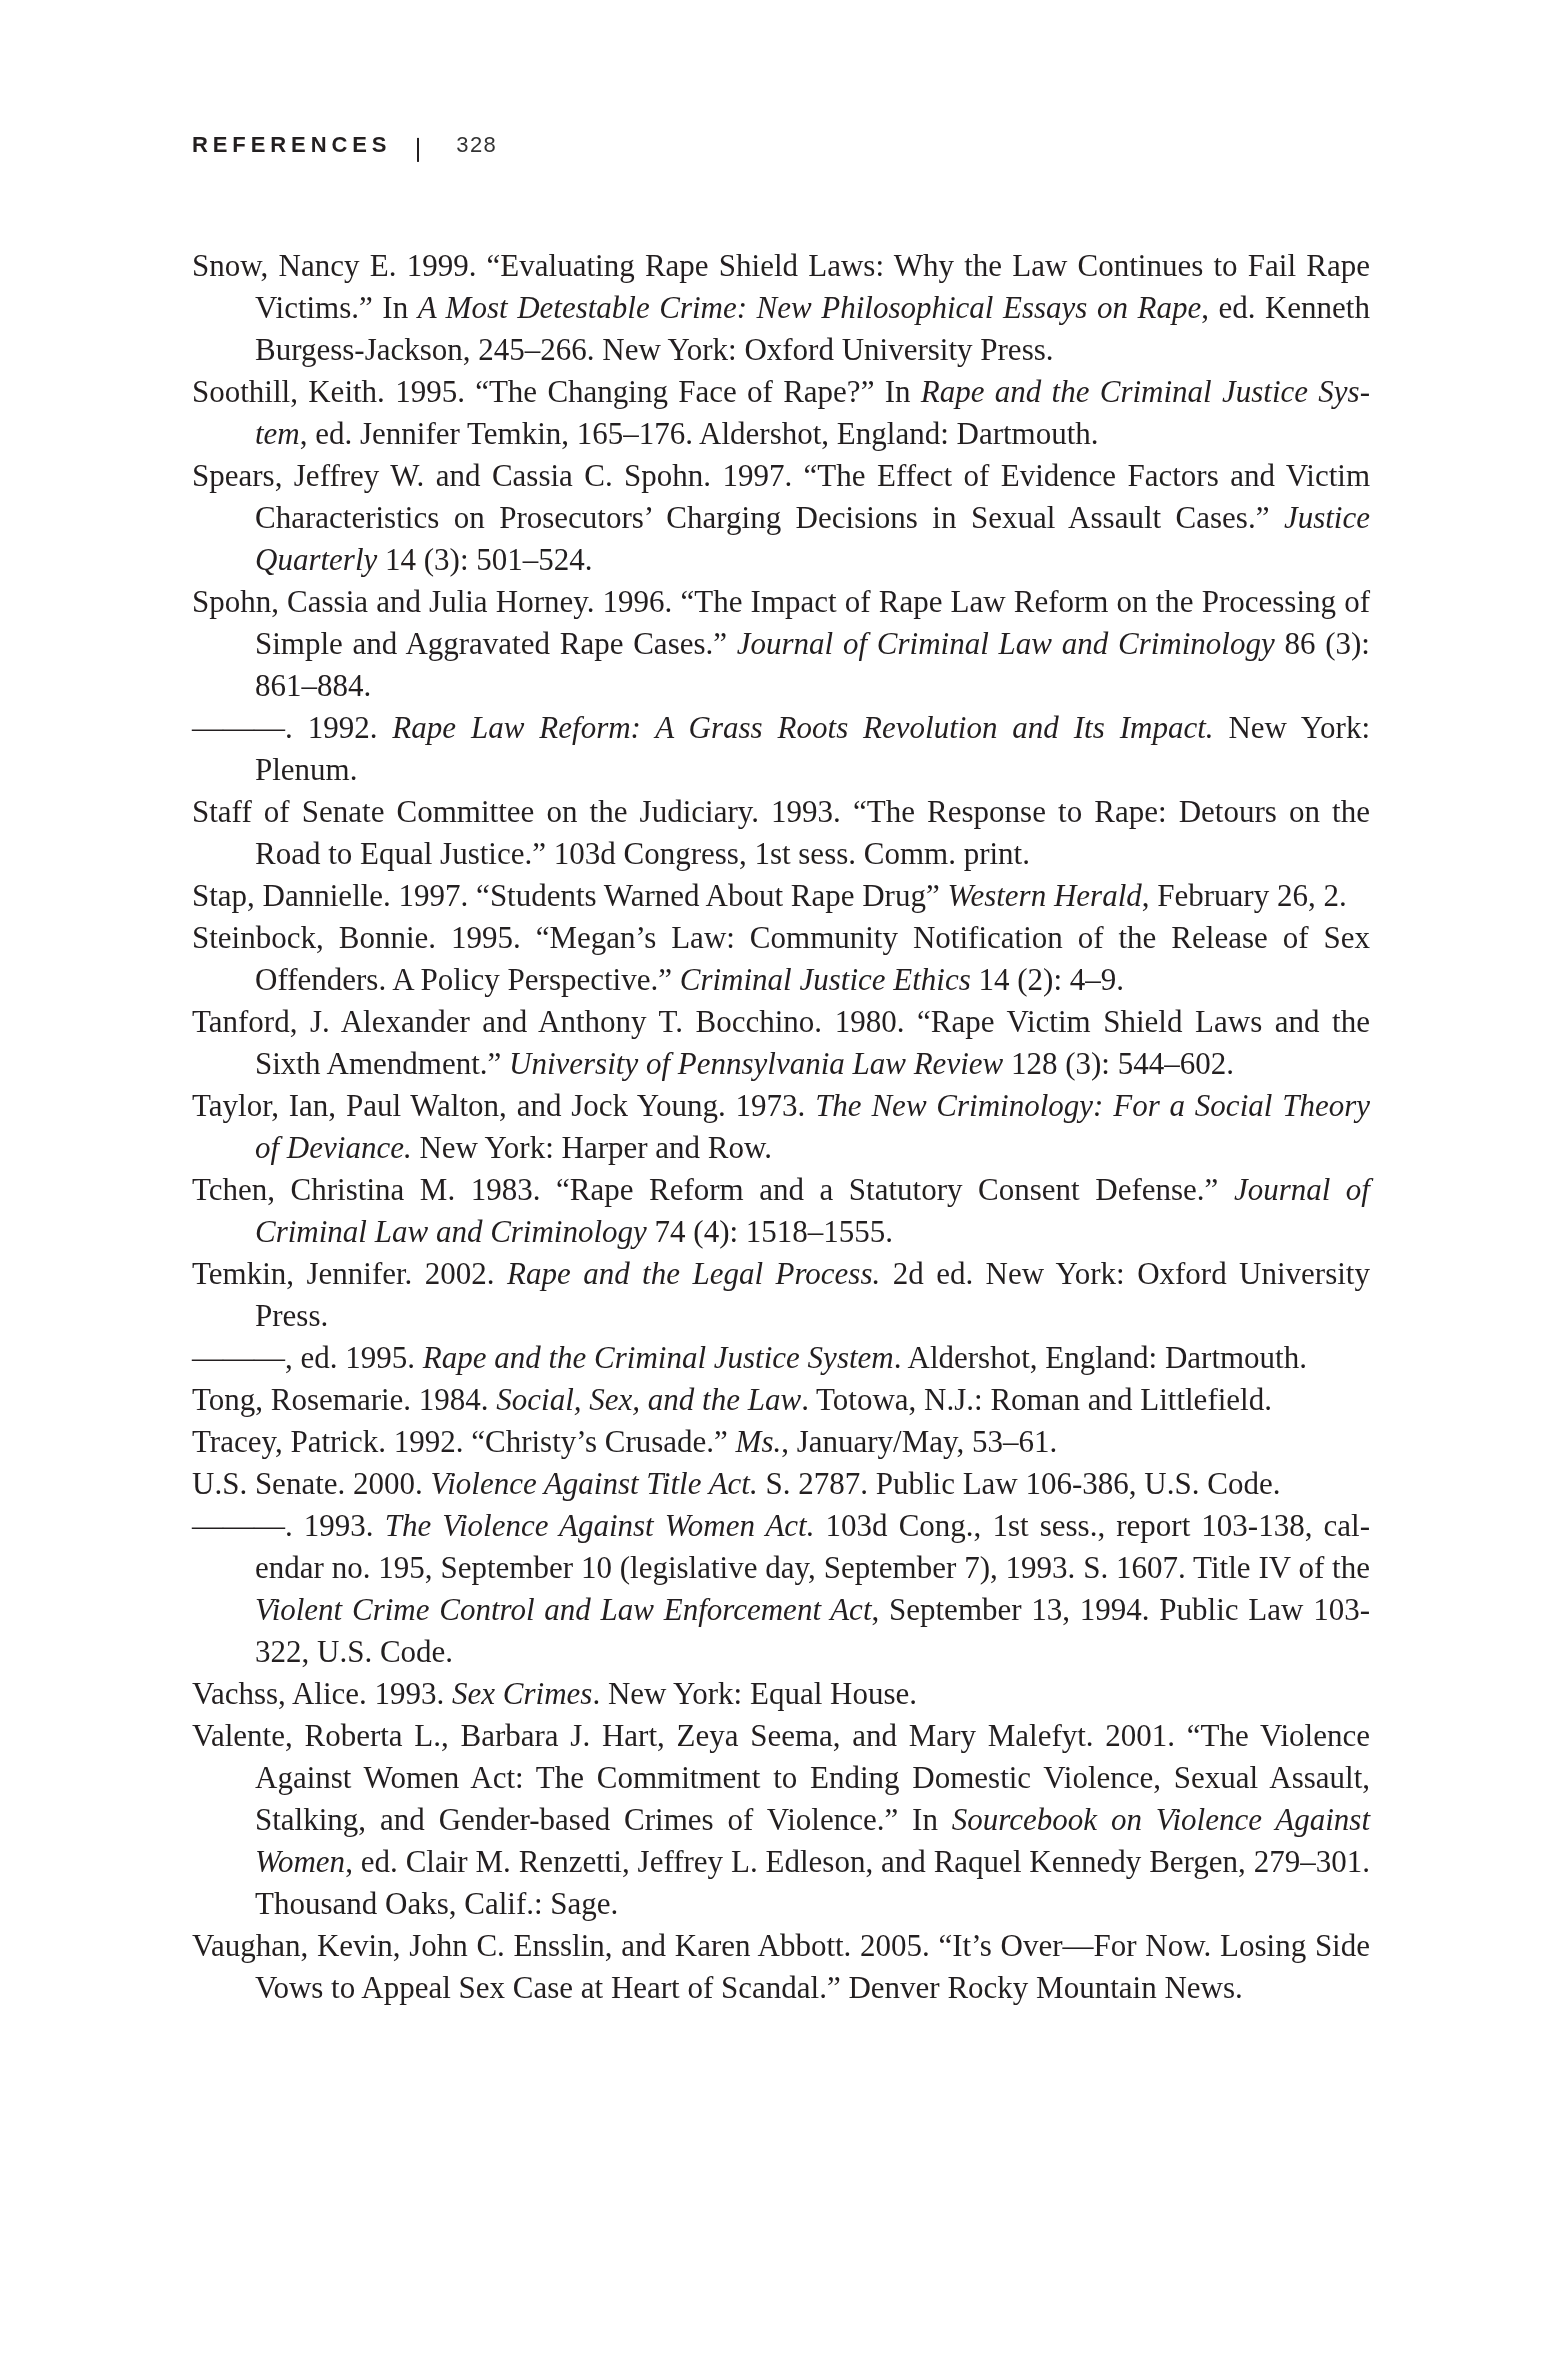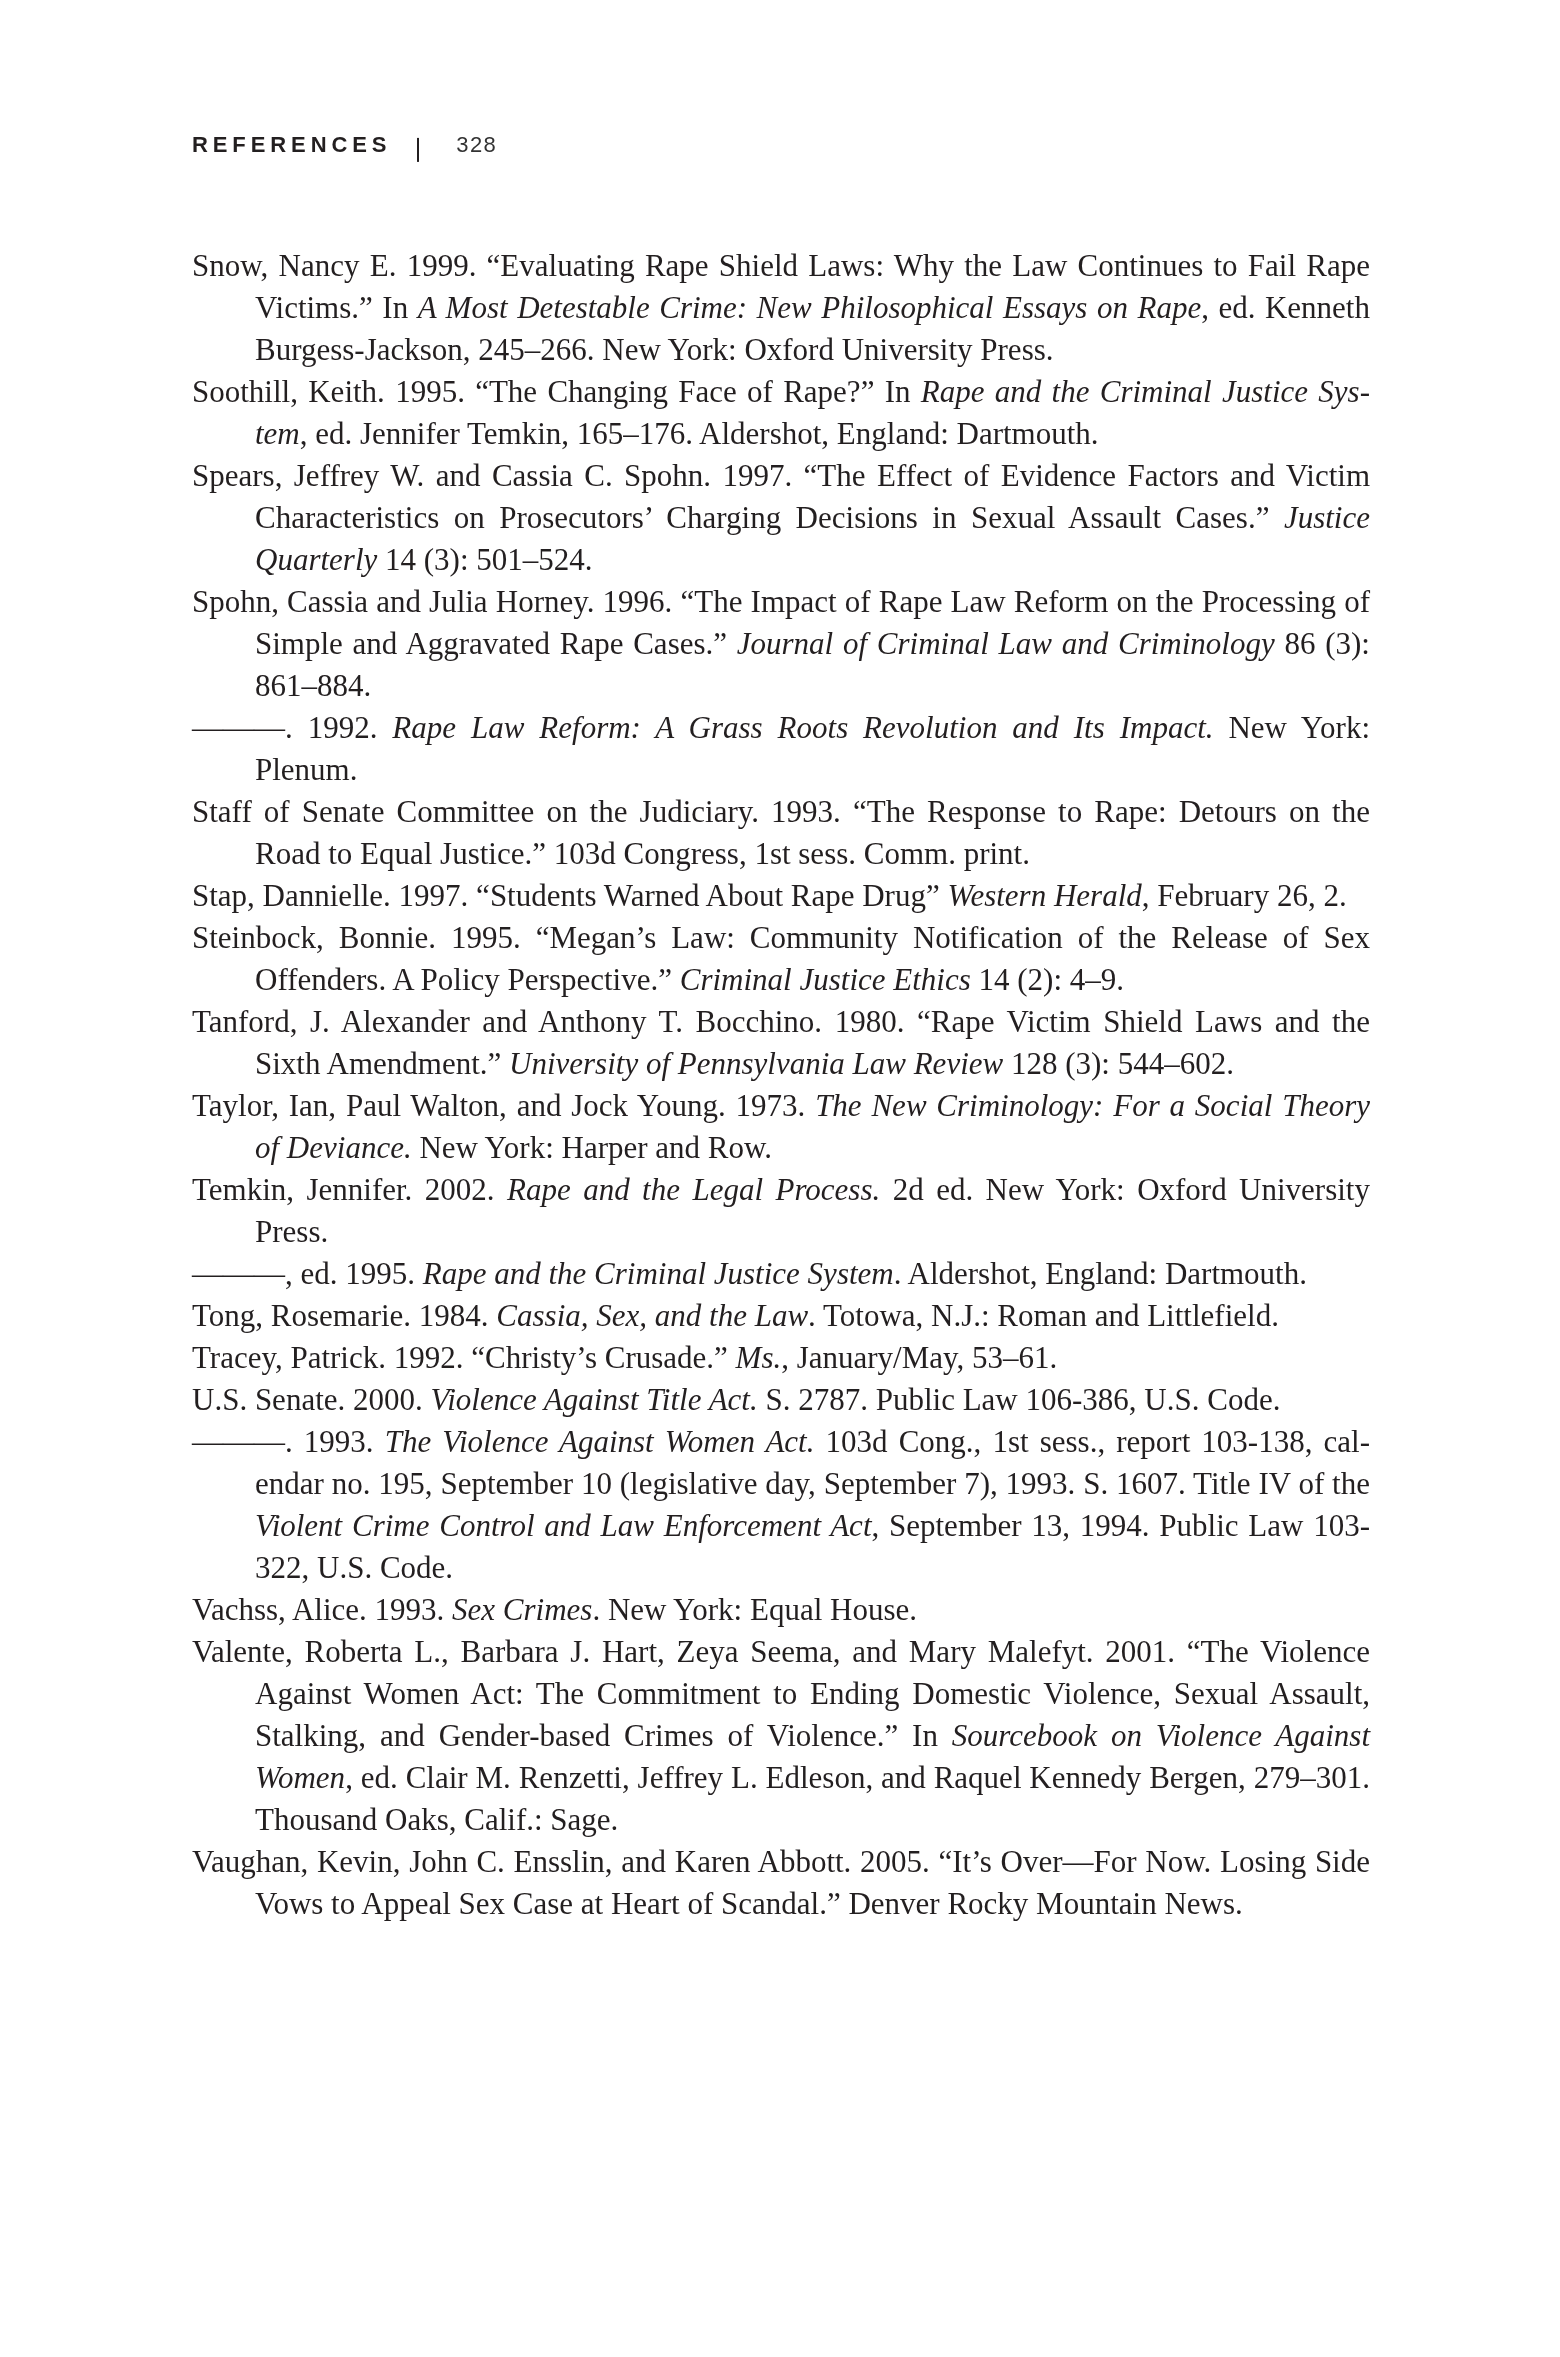--- a/index.html
+++ b/index.html
@@ -77,23 +77,24 @@
     <p class="ref"><span class="seg">Snow, Nancy E. 1999. “Evaluating Rape Shield Laws: Why the Law Continues to Fail Rape Victims.” In </span><i class="seg">A Most Detestable Crime: New Philosophical Essays on Rape</i><span class="seg">, ed. Kenneth Burgess-Jackson, 245–266. New York: Oxford University Press.</span></p>
     <p class="ref"><span class="seg">Soothill, Keith. 1995. “The Changing Face of Rape?” In </span><i class="seg">Rape and the Criminal Justice Sys­tem</i><span class="seg">, ed. Jennifer Temkin, 165–176. Aldershot, England: Dartmouth.</span></p>
     <p class="ref"><span class="seg">Spears, Jeffrey W. and Cassia C. Spohn. 1997. “The Effect of Evidence Factors and Victim Characteristics on Prosecutors’ Charging Decisions in Sexual Assault Cases.” </span><i class="seg">Justice Quarterly</i><span class="seg"> 14 (3): 501–524.</span></p>
     <p class="ref"><span class="seg">Spohn, Cassia and Julia Horney. 1996. “The Impact of Rape Law Reform on the Process­ing of Simple and Aggravated Rape Cases.” </span><i class="seg">Journal of Criminal Law and Criminol­ogy</i><span class="seg"> 86 (3): 861–884.</span></p>
     <p class="ref"><span class="seg">———. 1992. </span><i class="seg">Rape Law Reform: A Grass Roots Revolution and Its Impact.</i><span class="seg"> New York: Plenum.</span></p>
     <p class="ref"><span class="seg">Staff of Senate Committee on the Judiciary. 1993. “The Response to Rape: Detours on the Road to Equal Justice.” 103d Congress, 1st sess. Comm. print.</span></p>
     <p class="ref"><span class="seg">Stap, Dannielle. 1997. “Students Warned About Rape Drug” </span><i class="seg">Western Herald</i><span class="seg">, February 26, 2.</span></p>
     <p class="ref"><span class="seg">Steinbock, Bonnie. 1995. “Megan’s Law: Community Notification of the Release of Sex Offenders. A Policy Perspective.” </span><i class="seg">Criminal Justice Ethics</i><span class="seg"> 14 (2): 4–9.</span></p>
     <p class="ref"><span class="seg">Tanford, J. Alexander and Anthony T. Bocchino. 1980. “Rape Victim Shield Laws and the Sixth Amendment.” </span><i class="seg">University of Pennsylvania Law Review</i><span class="seg"> 128 (3): 544–602.</span></p>
     <p class="ref"><span class="seg">Taylor, Ian, Paul Walton, and Jock Young. 1973. </span><i class="seg">The New Criminology: For a Social Theory of Deviance.</i><span class="seg"> New York: Harper and Row.</span></p>
+    <p class="ref"><span class="seg">Tchen, Christina M. 1983. “Rape Reform and a Statutory Consent Defense.” </span><i class="seg">Journal of Criminal Law and Criminology</i><span class="seg"> 74 (4): 1518–1555.</span></p>
     <p class="ref"><span class="seg">Temkin, Jennifer. 2002. </span><i class="seg">Rape and the Legal Process.</i><span class="seg"> 2d ed. New York: Oxford University Press.</span></p>
     <p class="ref"><span class="seg">———, ed. 1995. </span><i class="seg">Rape and the Criminal Justice System</i><span class="seg">. Aldershot, England: Dartmouth.</span></p>
-    <p class="ref"><span class="seg">Tong, Rosemarie. 1984. </span><i class="seg">Cassia, Sex, and the Law</i><span class="seg">. Totowa, N.J.: Roman and Littlefield.</span></p>
+    <p class="ref"><span class="seg">Tong, Rosemarie. 1984. </span><i class="seg">Social, Sex, and the Law</i><span class="seg">. Totowa, N.J.: Roman and Littlefield.</span></p>
     <p class="ref"><span class="seg">Tracey, Patrick. 1992. “Christy’s Crusade.” </span><i class="seg">Ms.</i><span class="seg">, January/May, 53–61.</span></p>
     <p class="ref"><span class="seg">U.S. Senate. 2000. </span><i class="seg">Violence Against Title Act.</i><span class="seg"> S. 2787. Public Law 106-386, U.S. Code.</span></p>
     <p class="ref"><span class="seg">———. 1993. </span><i class="seg">The Violence Against Women Act.</i><span class="seg"> 103d Cong., 1st sess., report 103-138, cal­endar no. 195, September 10 (legislative day, September 7), 1993. S. 1607. Title IV of the </span><i class="seg">Violent Crime Control and Law Enforcement Act</i><span class="seg">, September 13, 1994. Public Law 103-322, U.S. Code.</span></p>
     <p class="ref"><span class="seg">Vachss, Alice. 1993. </span><i class="seg">Sex Crimes</i><span class="seg">. New York: Equal House.</span></p>
     <p class="ref"><span class="seg">Valente, Roberta L., Barbara J. Hart, Zeya Seema, and Mary Malefyt. 2001. “The Violence Against Women Act: The Commitment to Ending Domestic Violence, Sexual As­sault, Stalking, and Gender-based Crimes of Violence.” In </span><i class="seg">Sourcebook on Violence Against Women</i><span class="seg">, ed. Clair M. Renzetti, Jeffrey L. Edleson, and Raquel Kennedy Ber­gen, 279–301. Thousand Oaks, Calif.: Sage.</span></p>
     <p class="ref"><span class="seg">Vaughan, Kevin, John C. Ensslin, and Karen Abbott. 2005. “It’s Over—For Now. Losing Side Vows to Appeal Sex Case at Heart of Scandal.” Denver Rocky Mountain News.</span></p>
   </main>
 
 
 </body></html>

